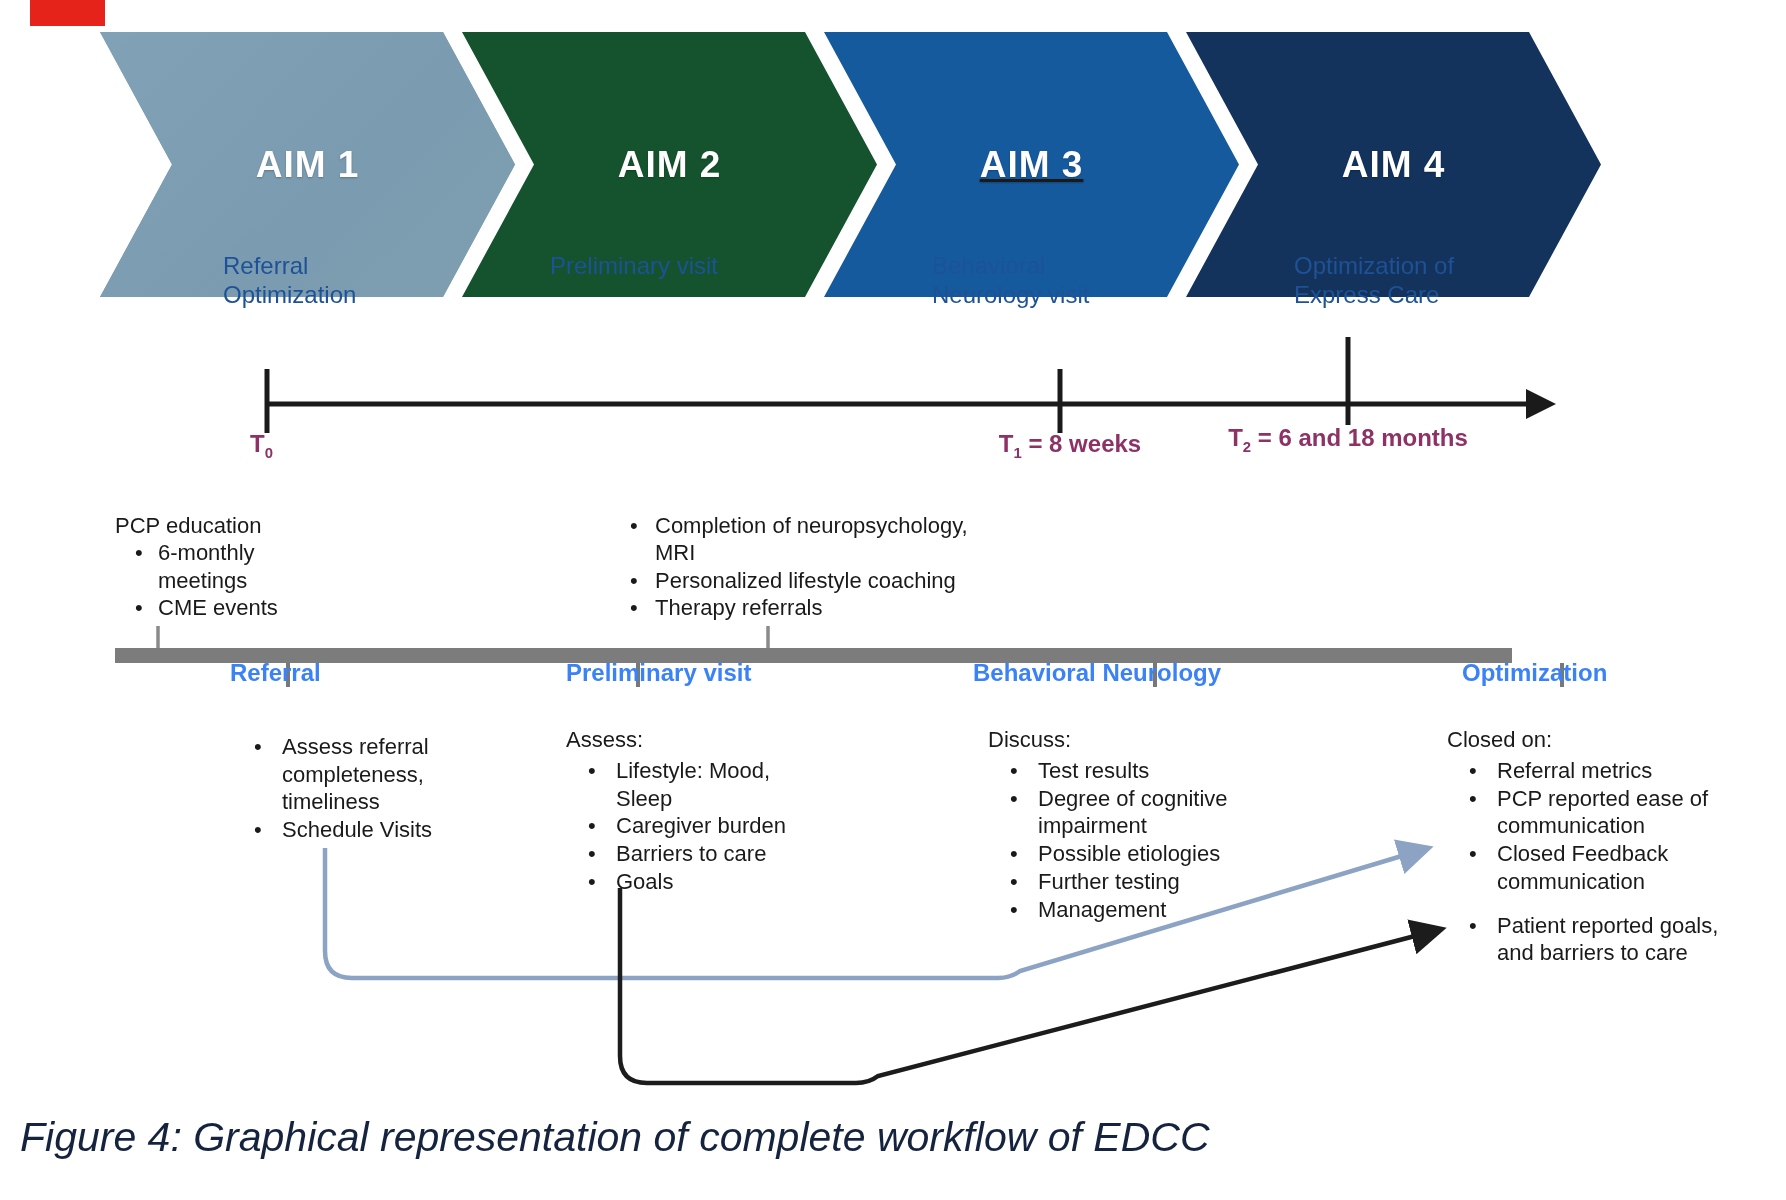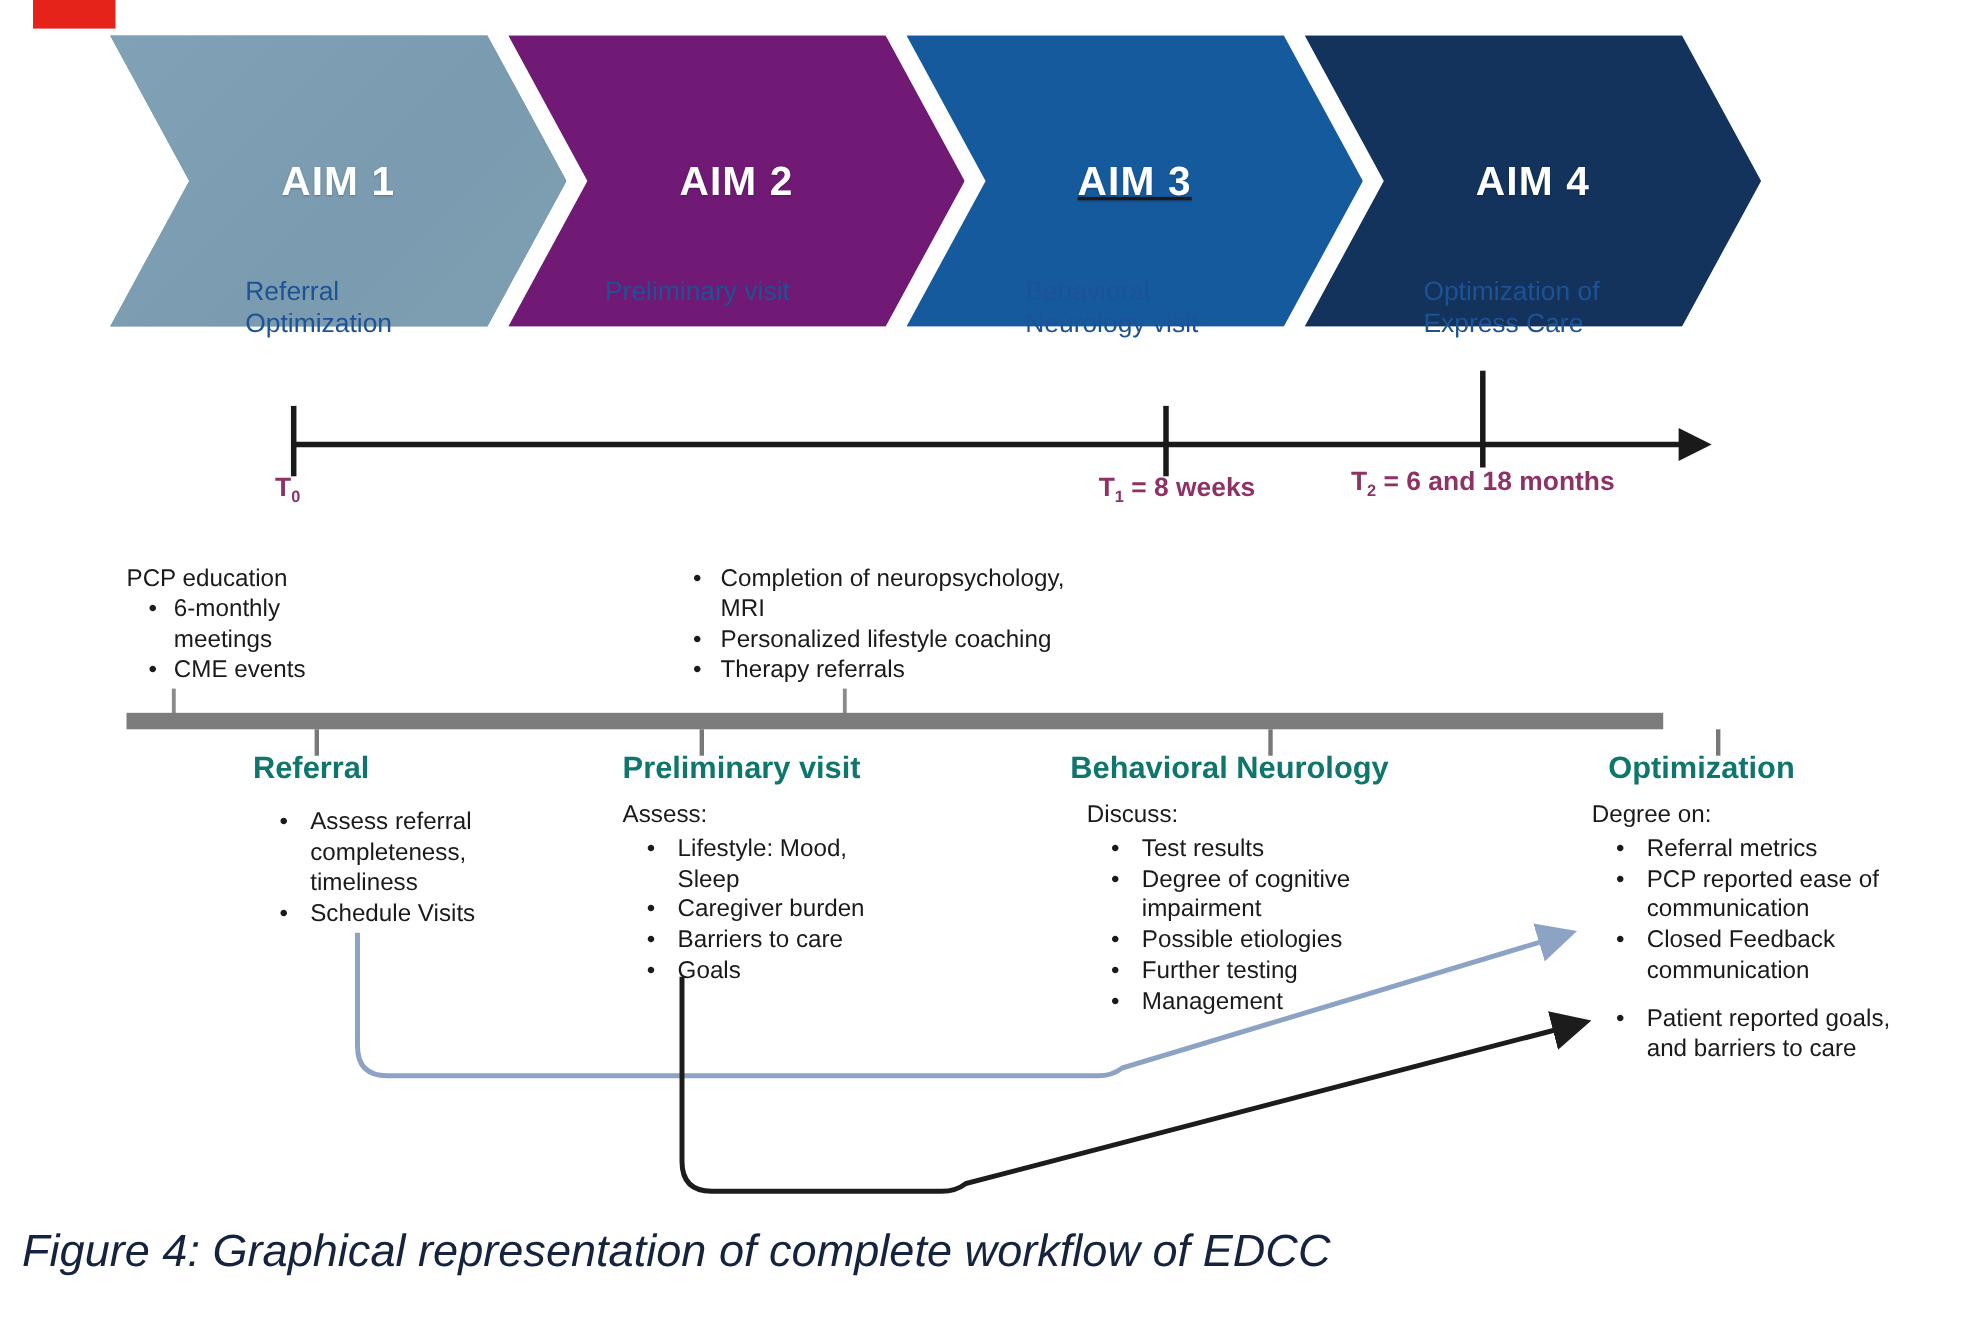--- a/index.html
+++ b/index.html
@@ -10,21 +10,21 @@
   .abs{position:absolute;}
   
   .red-mark{left:30px;top:0;width:75px;height:26px;background:#e5231b;}
   
   .chev{
     position:absolute;top:32px;height:265px;width:415px;
     clip-path:polygon(0 0, calc(100% - 72px) 0, 100% 50%, calc(100% - 72px) 100%, 0 100%, 72px 50%);
     display:flex;align-items:center;justify-content:center;
   }
   .chev1{left:100px;background:#7e9eb5;background-image:linear-gradient(135deg,#81a1b6 0%,#7a9bb0 55%,#7f9fb0 100%);}
-  .chev2{left:462px;background:#701a75;}
+  .chev2{left:462px;background:#14532d;}
   .chev3{left:824px;background:#165a9e;text-decoration:underline;}
   .chev4{left:1186px;background:#14335c;}
   .chev-label{color:#ffffff;font-weight:bold;font-size:37px;letter-spacing:1px;text-shadow:0 1px 2px rgba(0,0,0,.25);}
   .chev-cap{
     position:absolute;top:252px;font-weight:normal;font-size:24px;
     line-height:1.2;color:#1d5296;
   }
   .cap1{left:223px;width:170px;}
   .cap2{left:550px;width:240px;}
   .cap3{left:932px;width:200px;}
@@ -40,21 +40,21 @@
   .note-left{left:115px;top:512px;width:175px;}
   .note-mid{left:610px;top:512px;width:370px;}
   .blt{list-style:none;margin:0;padding:0;}
   .blt li{position:relative;padding-left:45px;}
   .blt li::before{content:"\2022";position:absolute;left:20px;}
   .note-left .blt{width:165px;}
   .note-left .blt li{padding-left:43px;}
   .note-mid .blt{width:368px;}
   .note-mid .blt li{padding-left:45px;width:320px;box-sizing:content-box;}
   
-  .sec-title{position:absolute;top:682px;font-weight:bold;font-size:28px;color:#0f766e;white-space:nowrap;}
+  .sec-title{position:absolute;top:659px;font-weight:bold;font-size:24px;color:#3b82f6;white-space:nowrap;}
   .st1{left:230px;}
   .st2{left:566px;}
   .st3{left:973px;}
   .st4{left:1462px;}
   .sec-intro{position:absolute;top:727px;font-size:22px;color:#1a1a1a;}
   .si2{left:566px;}
   .si3{left:988px;}
   .si4{left:1447px;}
   .sec-list{position:absolute;font-size:22px;line-height:1.26;color:#1a1a1a;}
   .sec-list li{padding-left:50px;}
@@ -143,21 +143,21 @@
     </ul>
   </div>
 
   <div class="sec-title st1">Referral</div>
   <div class="sec-title st2">Preliminary visit</div>
   <div class="sec-title st3">Behavioral Neurology</div>
   <div class="sec-title st4">Optimization</div>
 
   <div class="sec-intro si2">Assess:</div>
   <div class="sec-intro si3">Discuss:</div>
-  <div class="sec-intro si4">Degree on:</div>
+  <div class="sec-intro si4">Closed on:</div>
 
   <ul class="blt sec-list sl1">
     <li>Assess referral completeness, timeliness</li>
     <li>Schedule Visits</li>
   </ul>
   <ul class="blt sec-list sl2">
     <li>Lifestyle: Mood, Sleep</li>
     <li>Caregiver burden</li>
     <li>Barriers to care</li>
     <li>Goals</li>

